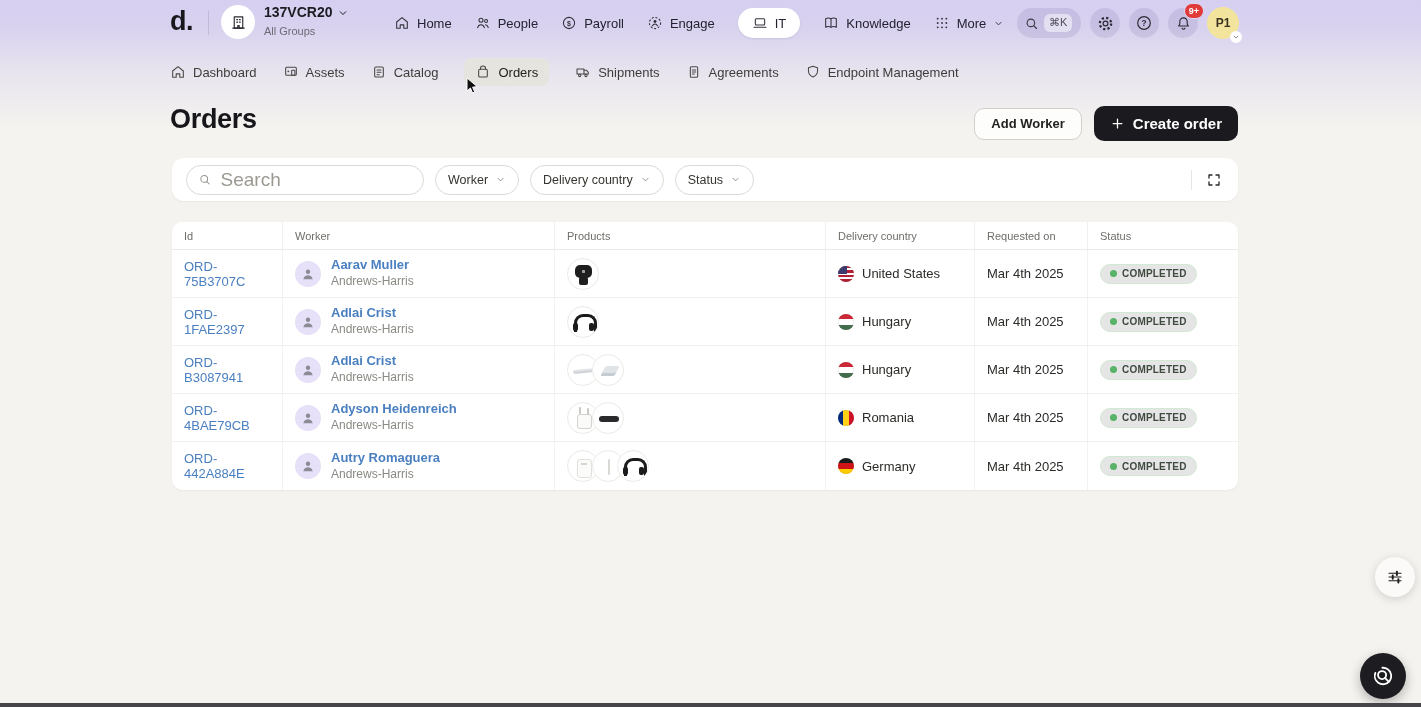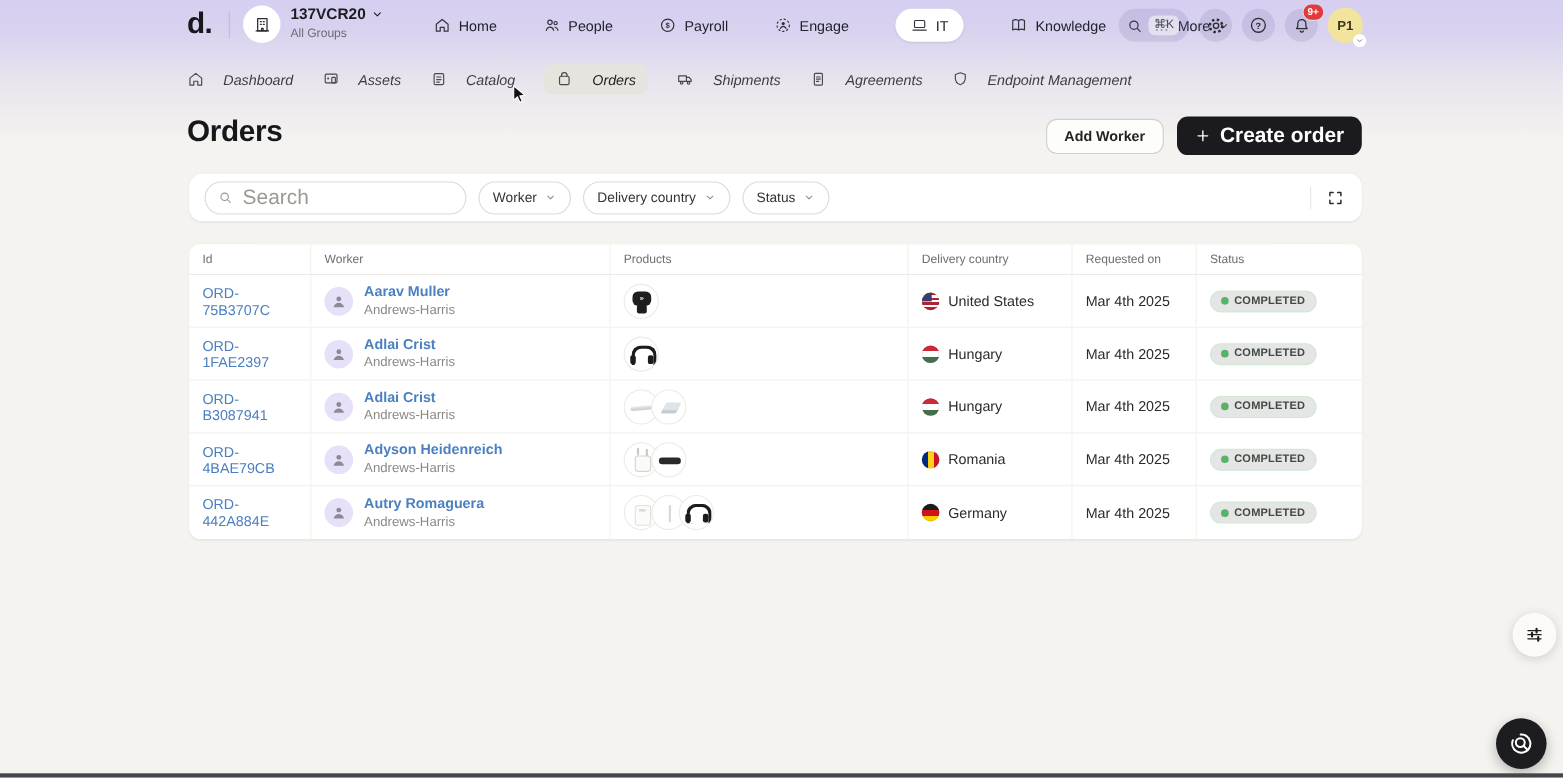--- a/index.html
+++ b/index.html
@@ -18,46 +18,46 @@
   }
 
   
   .brand { position:absolute; left:170px; top:6px; font-size:27px; font-weight:800; color:#18171c; letter-spacing:-0.5px; }
   .brand-divider { position:absolute; left:208px; top:11px; width:1px; height:24px; background:rgba(30,20,60,.12); }
   .org { position:absolute; left:221px; top:5px; display:flex; gap:9px; align-items:center; cursor:pointer; }
   .org-icon { width:34px; height:34px; border-radius:50%; background:#fff; display:flex; align-items:center; justify-content:center; color:#2a2930; flex:none; }
   .org-code { font-size:14px; font-weight:700; color:#1c1b21; display:flex; align-items:center; gap:4px; line-height:1.1; }
   .org-scope { font-size:11px; color:#6c6a74; margin-top:2px; line-height:1.1; }
 
-  .main-nav { position:absolute; left:394px; top:0; height:46px; display:flex; align-items:center; gap:42px; }
+  .main-nav { position:absolute; left:394px; top:0; height:46px; display:flex; align-items:center; gap:23px; }
   .nav-item { display:flex; align-items:center; gap:7px; font-size:13px; color:#232230; cursor:pointer; white-space:nowrap; }
   .nav-item svg { color:#33323c; }
   .nav-item.active { background:#fff; border-radius:999px; padding:7px 14px; box-shadow:0 1px 2px rgba(40,30,80,.10); }
 
   .top-actions { position:absolute; right:182px; top:7px; display:flex; align-items:center; gap:9px; }
   .search-pill { width:64px; height:30px; border-radius:999px; background:rgba(98,85,150,.14); display:flex; align-items:center; gap:5px; padding:0 7px; cursor:pointer; }
   .search-pill svg { color:#3b3945; }
   .kbd { background:rgba(255,255,255,.5); border-radius:6px; font-size:11px; color:#514e5e; padding:2px 5px; line-height:1.2; }
   .icon-btn { width:30px; height:30px; border-radius:50%; background:rgba(98,85,150,.14); display:flex; align-items:center; justify-content:center; color:#2b2a33; position:relative; cursor:pointer; flex:none; }
   .badge-notif { position:absolute; top:-5px; right:-6px; background:#e13a3a; color:#fff; font-size:9px; font-weight:700; border-radius:999px; padding:2.5px 4px; line-height:1; border:1.5px solid #ded8f1; }
   .avatar { width:32px; height:32px; border-radius:50%; background:#f3e49d; color:#3a3322; font-size:12px; font-weight:700; display:flex; align-items:center; justify-content:center; position:relative; cursor:pointer; }
   .avatar-chip { position:absolute; right:-3px; bottom:-4px; width:12px; height:12px; border-radius:50%; background:#fff; display:flex; align-items:center; justify-content:center; color:#56545e; }
 
   
   .subnav { position:absolute; left:170px; top:56px; display:flex; align-items:center; gap:26px; height:32px; }
-  .subnav-item { display:flex; align-items:center; gap:17px; font-size:13px; color:#3e3d3a; cursor:pointer; white-space:nowrap;font-style:italic; }
+  .subnav-item { display:flex; align-items:center; gap:7px; font-size:13px; color:#3e3d3a; cursor:pointer; white-space:nowrap; }
   .subnav-item svg { color:#4a4946; }
   .subnav-item.active { background:#e6e4df; border-radius:8px; padding:6px 11px; color:#232220; }
   .cursor-pointer-img { position:absolute; left:466px; top:77px; pointer-events:none; }
 
   
   .page-title { position:absolute; left:170px; top:104px; font-size:27px; font-weight:700; color:#17161a; letter-spacing:-0.3px; }
   .page-actions { position:absolute; right:183px; top:106px; display:flex; align-items:center; gap:12px; }
   .btn-outline { height:32px; padding:0 16px; border:1px solid #d2d0cb; border-radius:10px; background:#fdfdfc; font-size:13px; font-weight:600; color:#232220; display:inline-flex; align-items:center; cursor:pointer; }
-  .btn-dark { height:35px; padding:0 16px; border:none; border-radius:10px; background:#1b1a1e; color:#fff; font-size:19px; font-weight:600; display:inline-flex; align-items:center; gap:8px; cursor:pointer; }
+  .btn-dark { height:35px; padding:0 16px; border:none; border-radius:10px; background:#1b1a1e; color:#fff; font-size:15px; font-weight:600; display:inline-flex; align-items:center; gap:8px; cursor:pointer; }
 
   
   .filter-card { position:absolute; left:172px; top:158px; width:1066px; height:43px; background:#fff; border-radius:12px; display:flex; align-items:center; padding:0 14px; box-shadow:0 1px 2px rgba(25,20,40,.05); }
   .search-input { width:238px; height:30px; border:1px solid #dcdad5; border-radius:999px; display:flex; align-items:center; gap:7px; padding:0 11px; color:#98968f; background:#fff; }
   .search-input input { border:none; outline:none; font-size:19px; color:#3a3936; width:100%; background:transparent; font-family:inherit; }
   .search-input input::placeholder { color:#9b9992; }
   .fpill { height:30px; border:1px solid #dcdad5; border-radius:999px; display:inline-flex; align-items:center; gap:7px; padding:0 12px; font-size:12.5px; color:#35342f; margin-left:11px; background:#fff; cursor:pointer; white-space:nowrap; }
   .fpill svg { color:#8c8a84; }
   .filter-right { margin-left:auto; display:flex; align-items:center; gap:12px; }
   .vdiv { width:1px; height:20px; background:#e7e5e1; }

